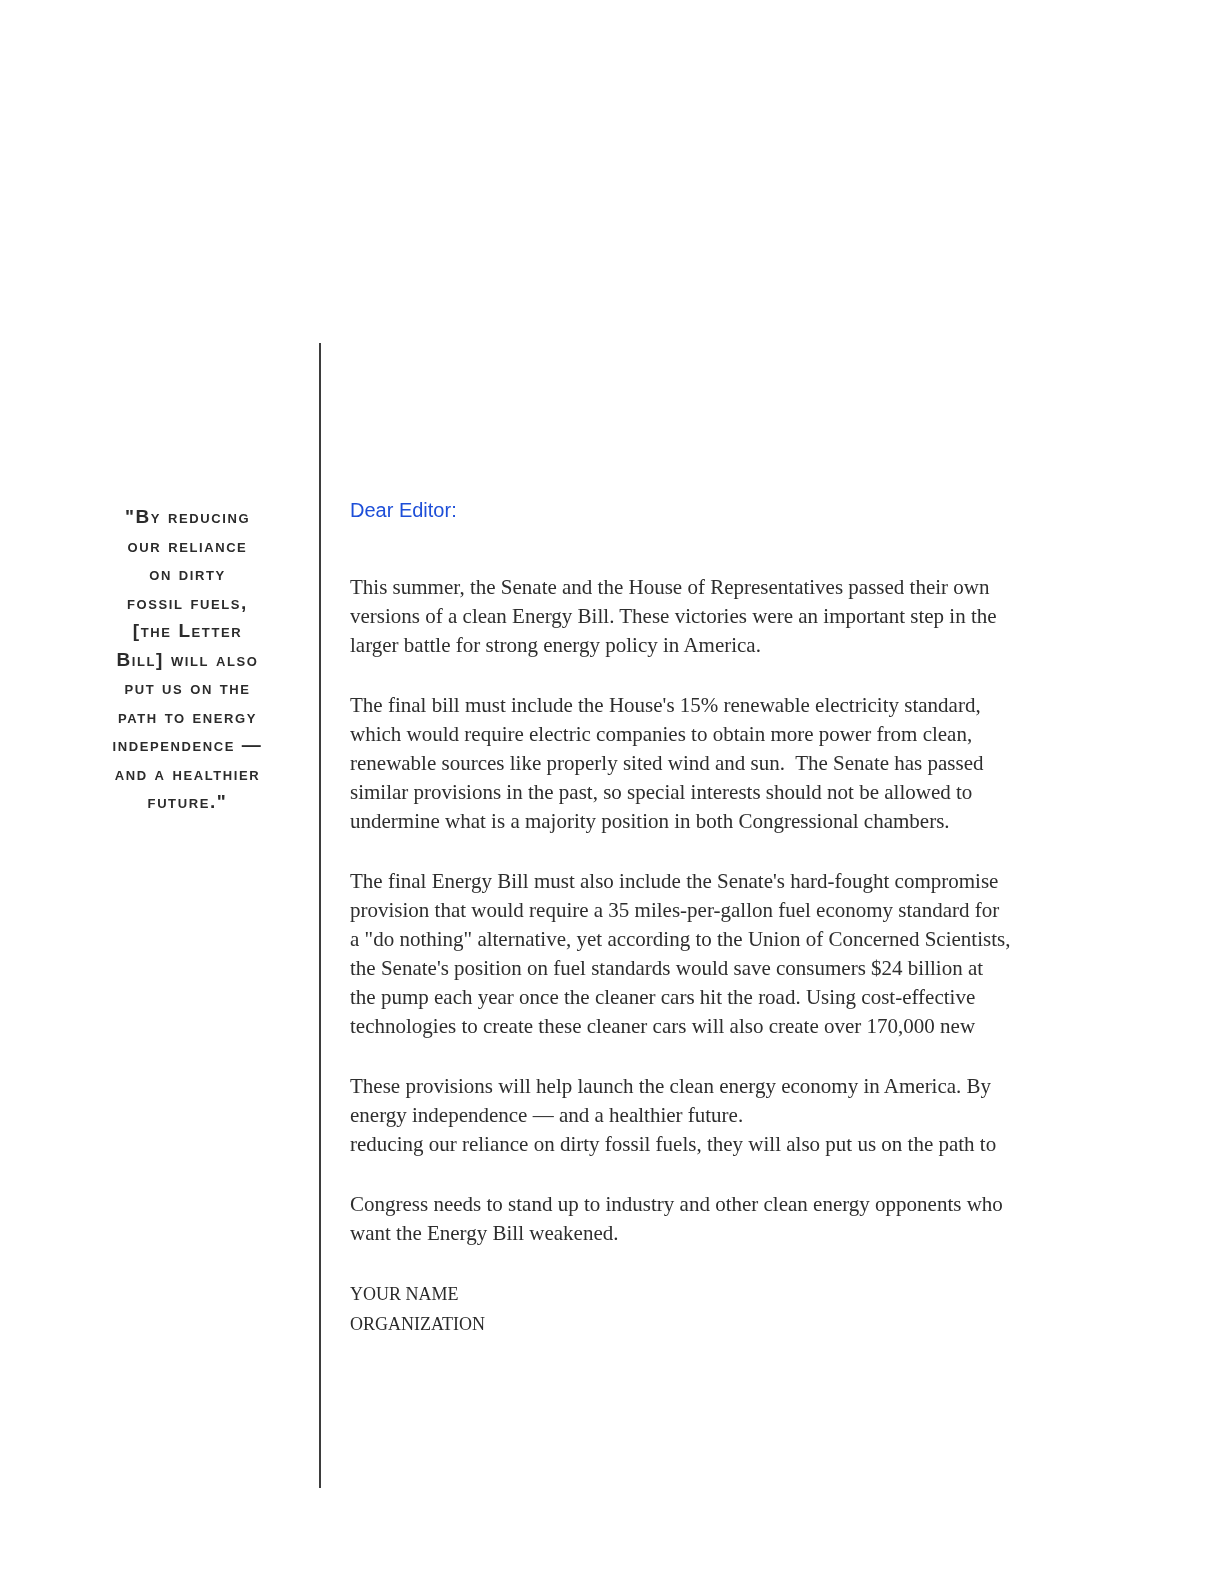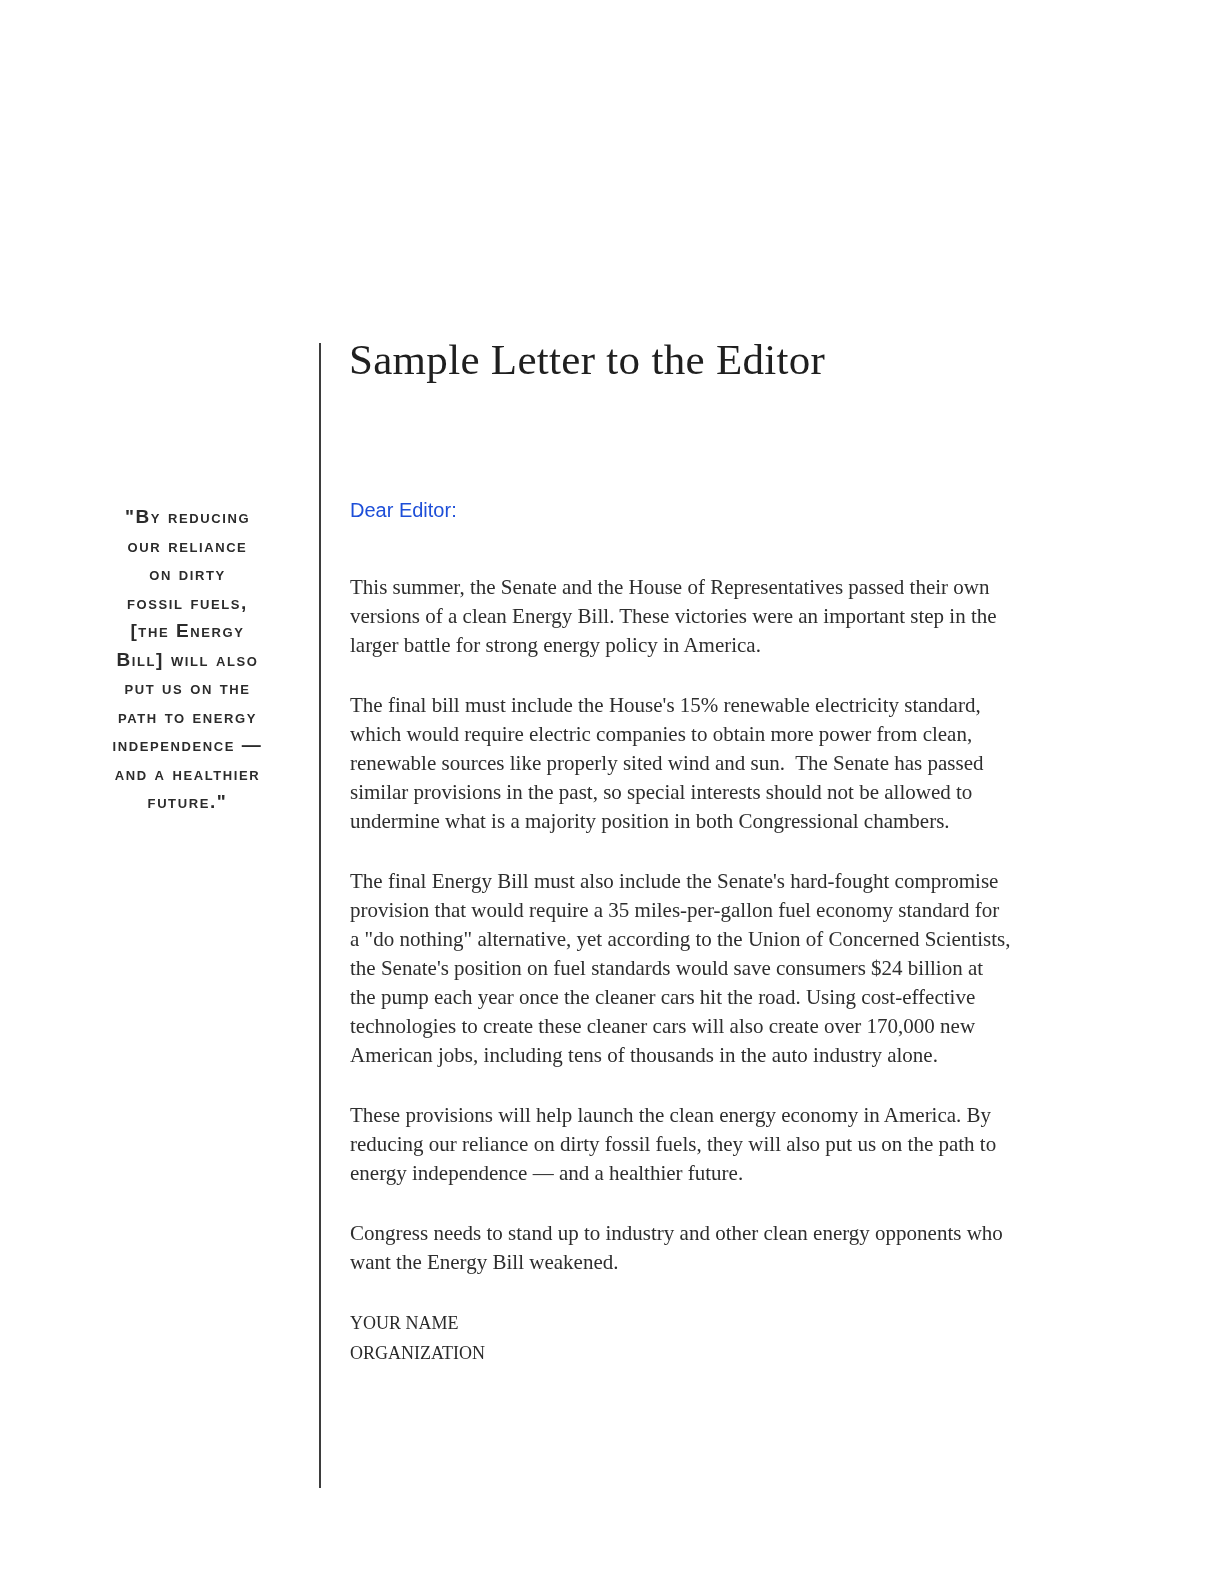--- a/index.html
+++ b/index.html
@@ -73,28 +73,27 @@
   }
   .signature .line { white-space: pre; }
 </style>
 </head>
 <body>
 
 <div class="page">
 
   <div class="divider"></div>
 
-  <h1 class="title">Sample Letter to the Editor</h1>
 
   <aside class="pullquote">
     <div class="qline">"By reducing</div>
     <div class="qline">our reliance</div>
     <div class="qline">on dirty</div>
     <div class="qline">fossil fuels,</div>
-    <div class="qline">[the Energy</div>
+    <div class="qline">[the Letter</div>
     <div class="qline">Bill] will also</div>
     <div class="qline">put us on the</div>
     <div class="qline">path to energy</div>
     <div class="qline">independence —</div>
     <div class="qline">and a healthier</div>
     <div class="qline">future."</div>
   </aside>
 
   <main class="letter">
 
@@ -114,27 +113,26 @@
       <div class="line">undermine what is a majority position in both Congressional chambers.</div>
     </div>
 
     <div class="para">
       <div class="line">The final Energy Bill must also include the Senate's hard-fought compromise</div>
       <div class="line">provision that would require a 35 miles-per-gallon fuel economy standard for</div>
       <div class="line">a "do nothing" alternative, yet according to the Union of Concerned Scientists,</div>
       <div class="line">the Senate's position on fuel standards would save consumers $24 billion at</div>
       <div class="line">the pump each year once the cleaner cars hit the road. Using cost-effective</div>
       <div class="line">technologies to create these cleaner cars will also create over 170,000 new</div>
-      <div class="line">American jobs, including tens of thousands in the auto industry alone.</div>
     </div>
 
     <div class="para">
       <div class="line">These provisions will help launch the clean energy economy in America. By</div>
+      <div class="line">energy independence — and a healthier future.</div>
       <div class="line">reducing our reliance on dirty fossil fuels, they will also put us on the path to</div>
-      <div class="line">energy independence — and a healthier future.</div>
     </div>
 
     <div class="para">
       <div class="line">Congress needs to stand up to industry and other clean energy opponents who</div>
       <div class="line">want the Energy Bill weakened.</div>
     </div>
 
     <div class="signature">
       <div class="line">YOUR NAME</div>
       <div class="line">ORGANIZATION</div>

